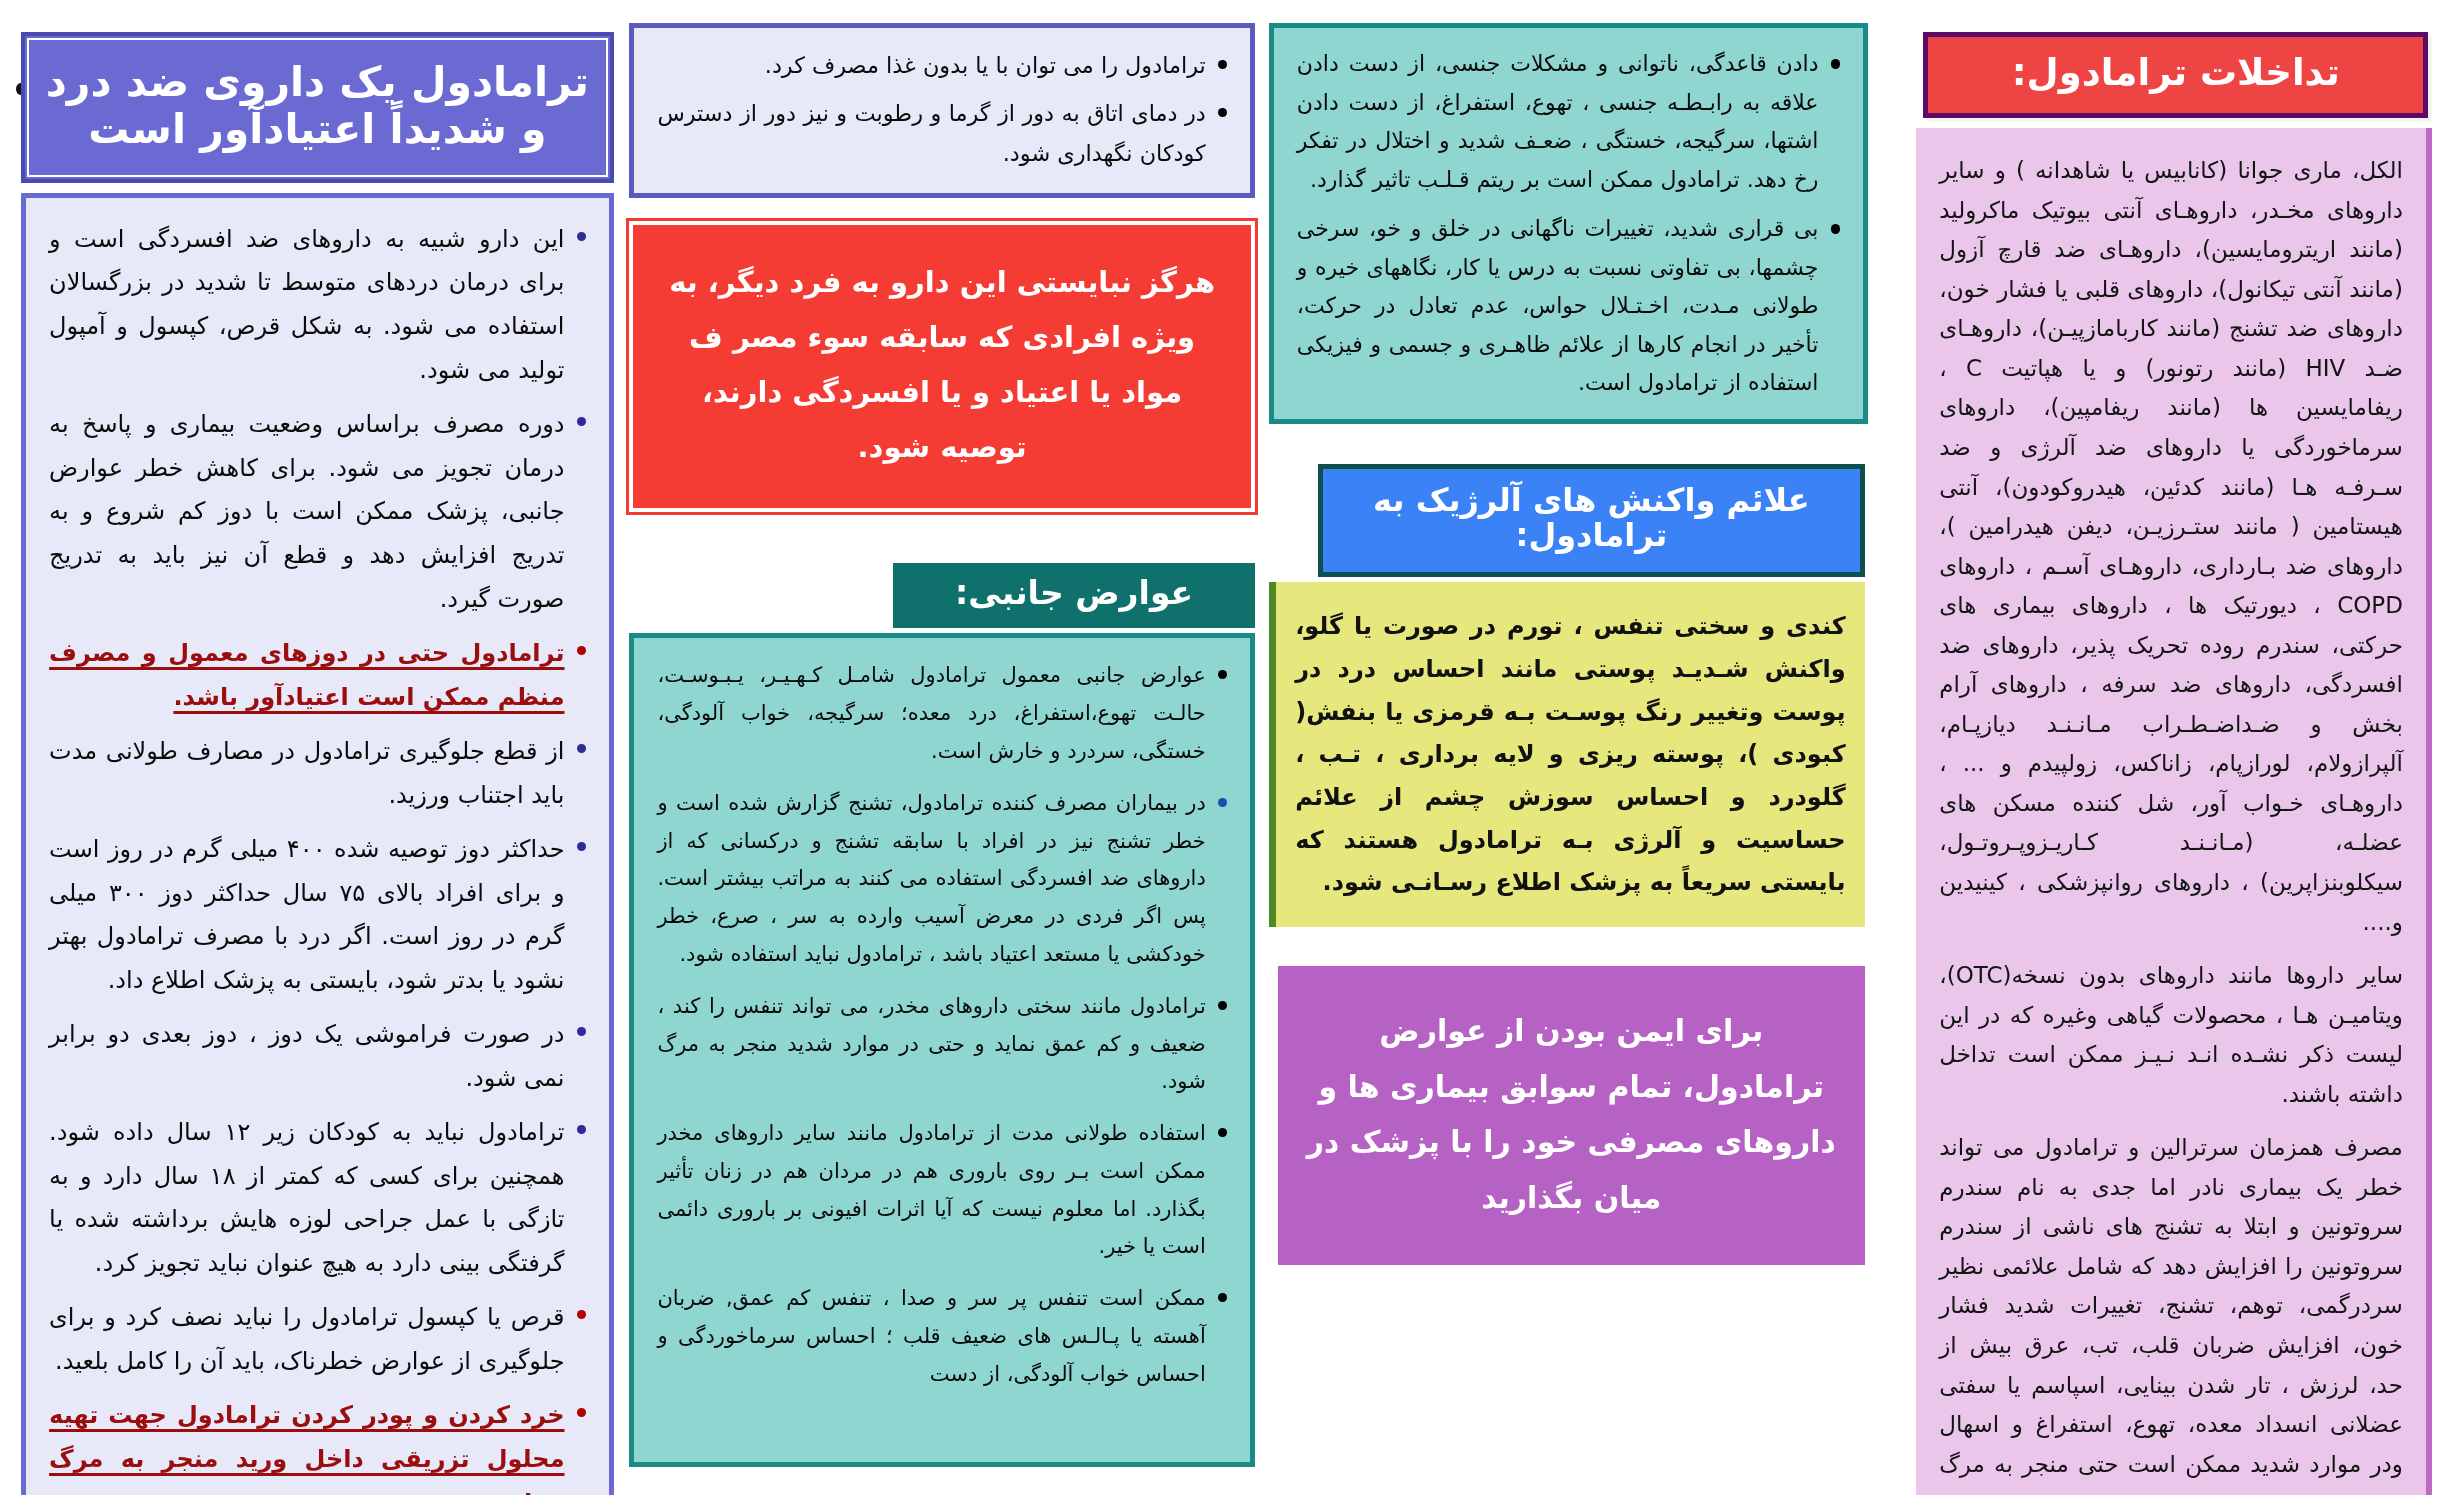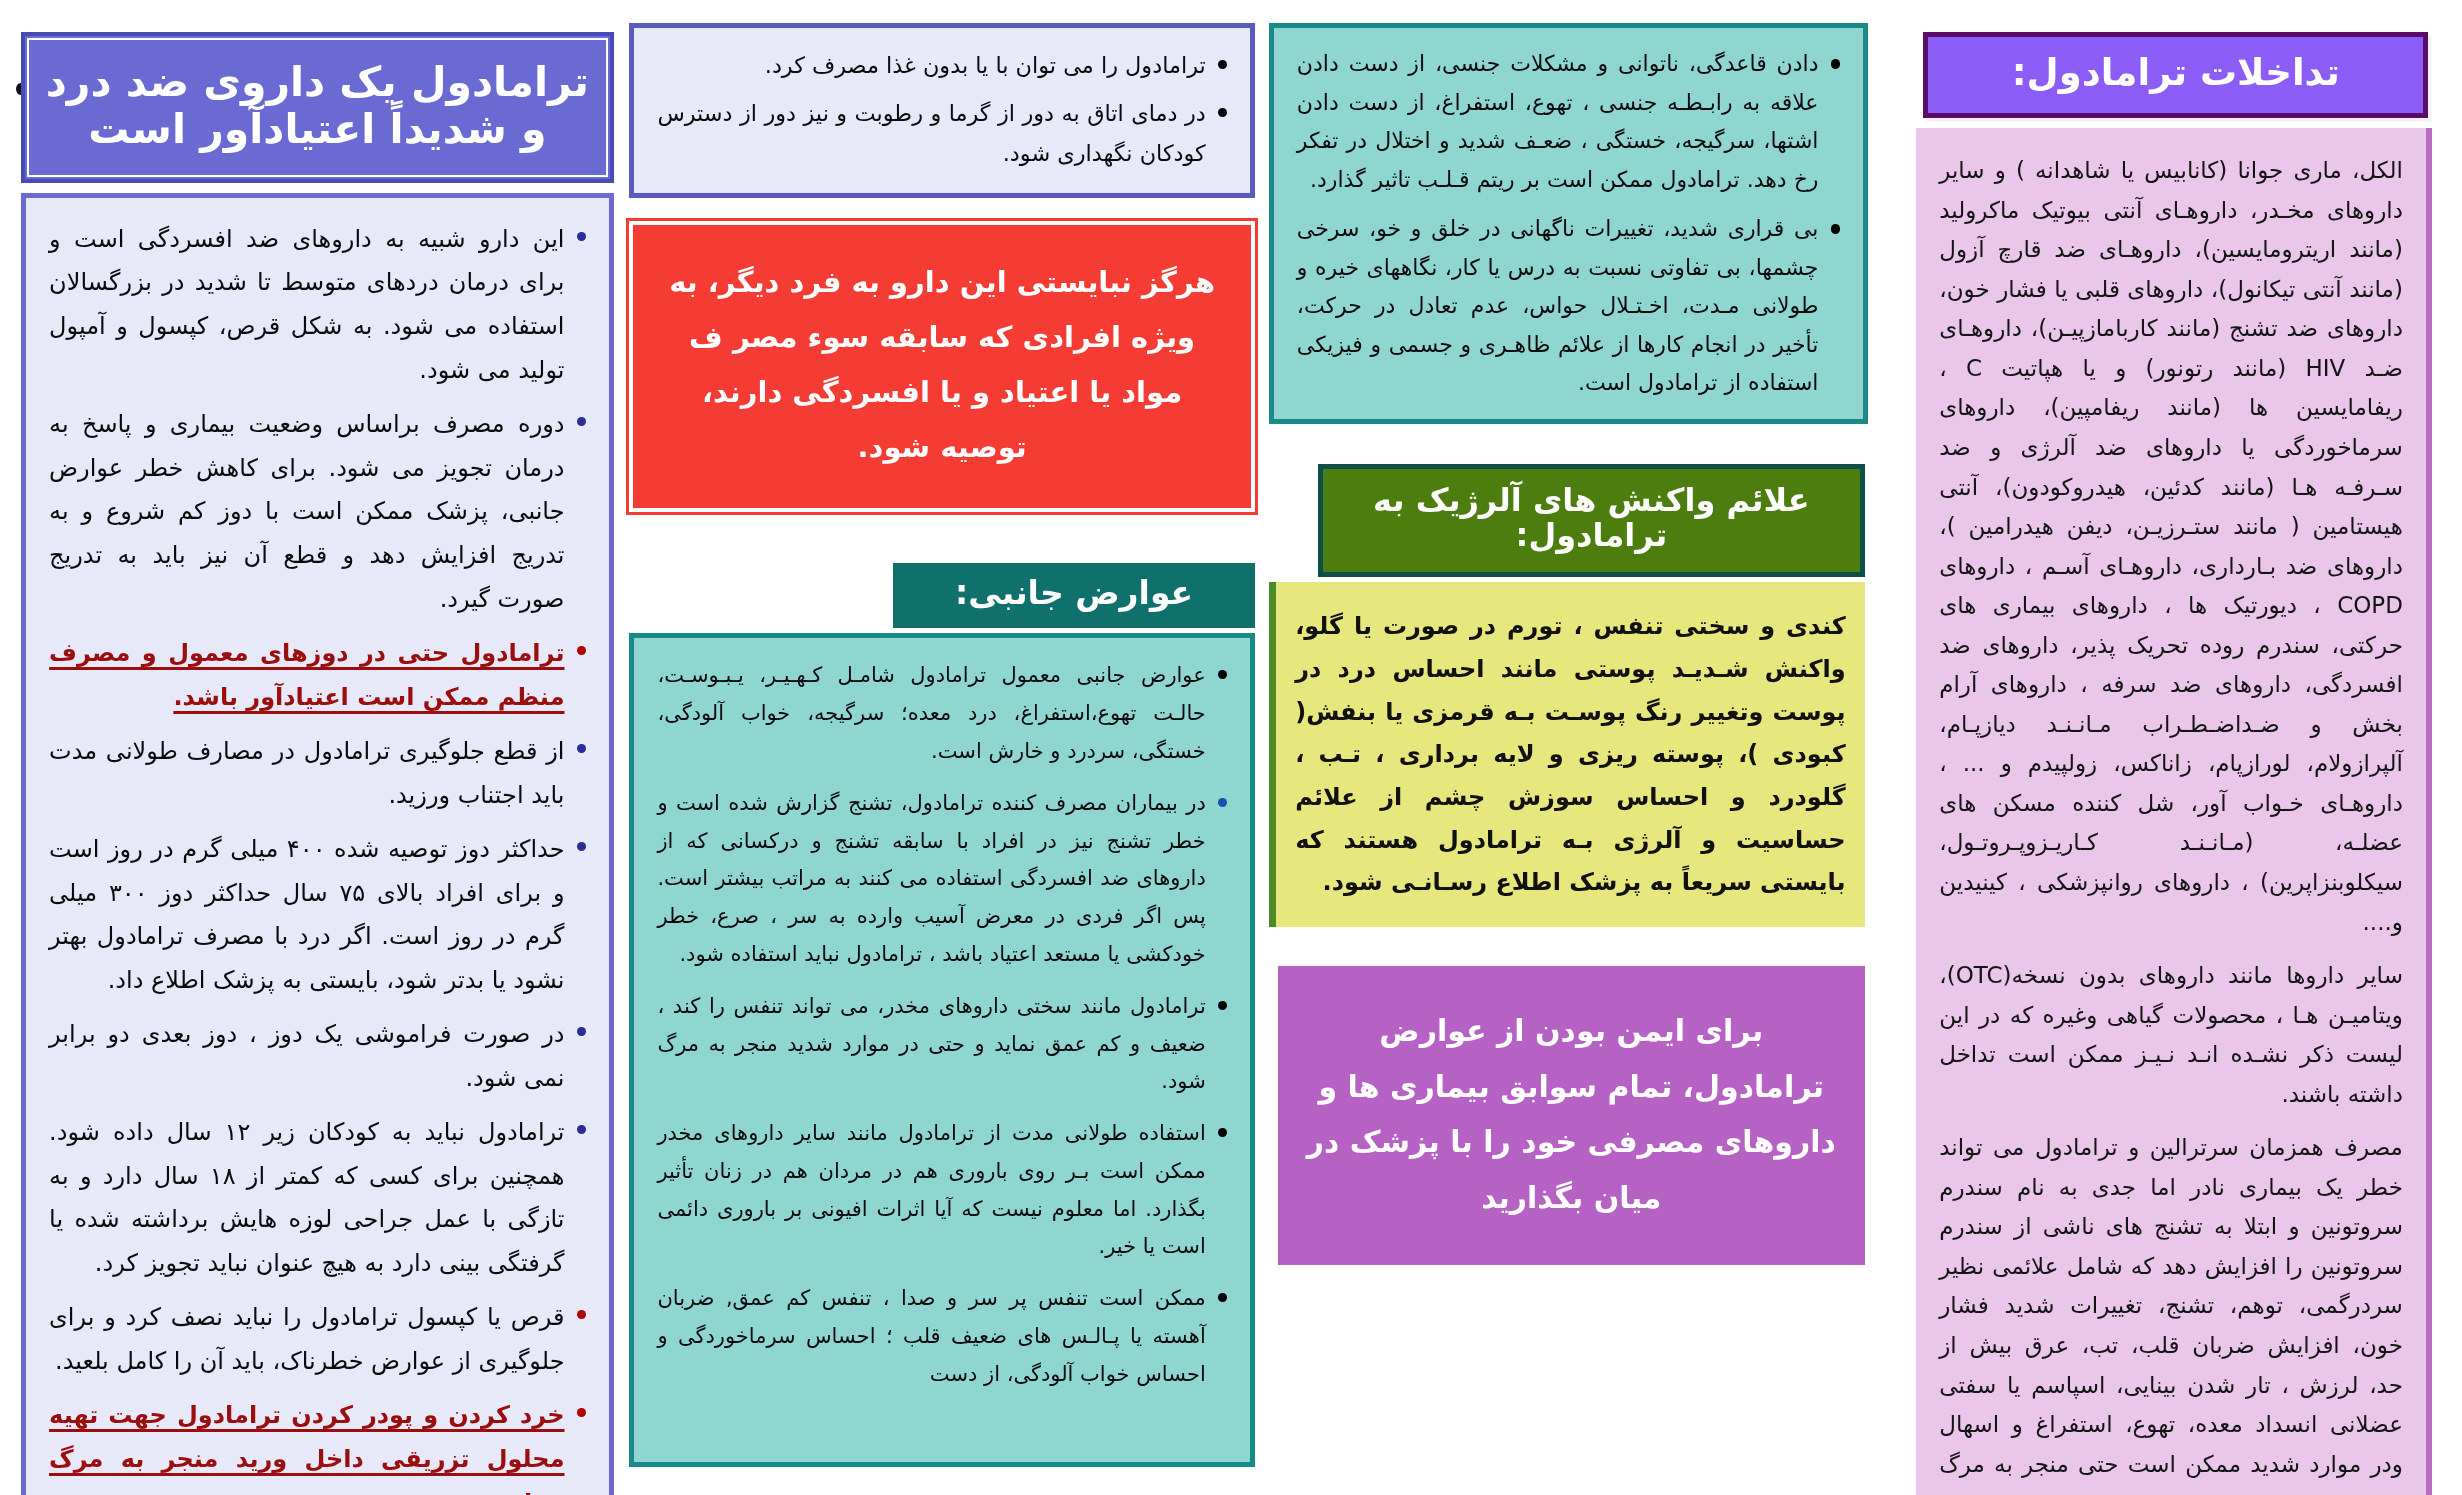--- a/index.html
+++ b/index.html
@@ -28,21 +28,21 @@
   .col-interactions{width:580px;padding:0 16px 0 8.8px;}
   .col-two{width:616px;padding:0 7px;}
   .col-three{width:642px;padding:0 7px;}
   .col-four{width:616px;padding:0 8.8px 0 12.3px;}
 
   
   .panel{box-sizing:border-box;position:relative;}
 
   
   .banner-purple{
-    background:#8b5cf6;
+    background:#ef4444;
     border:5.3px solid #5b0b68;
     color:#ffffff;
     text-align:center;
     font-weight:bold;
     font-size:37px;
     padding:16px 8.8px 19.3px 8.8px;
     margin:19.3px 8.8px 0 39px;
     letter-spacing:0px;
     line-height:1.1;
     box-shadow:3.5px 3.5px 0 rgba(0,0,0,0.05);
@@ -81,21 +81,21 @@
     direction:rtl;
     margin:10.6px 0 0 0;
   }
   .teal-top .li{display:flex;gap:12.3px;align-items:flex-start;margin-bottom:10.6px;}
   .teal-top .li:last-child{margin-bottom:0;}
   .teal-top .dot{flex:0 0 auto;width:9.7px;height:9.7px;border-radius:50%;background:#000;margin-top:14px;}
   .teal-top .tx{flex:1 1 auto;}
 
   
   .banner-olive{
-    background:#4d7c0f;
+    background:#3b82f6;
     border:5.3px solid #0d4f4b;
     color:#ffffff;
     font-weight:bold;
     font-size:32px;
     text-align:center;
     padding:14px 12.3px 17.6px 12.3px;
     margin:40px 3.5px 0 49px;
     line-height:1.12;
   }
   .yellowbody{

